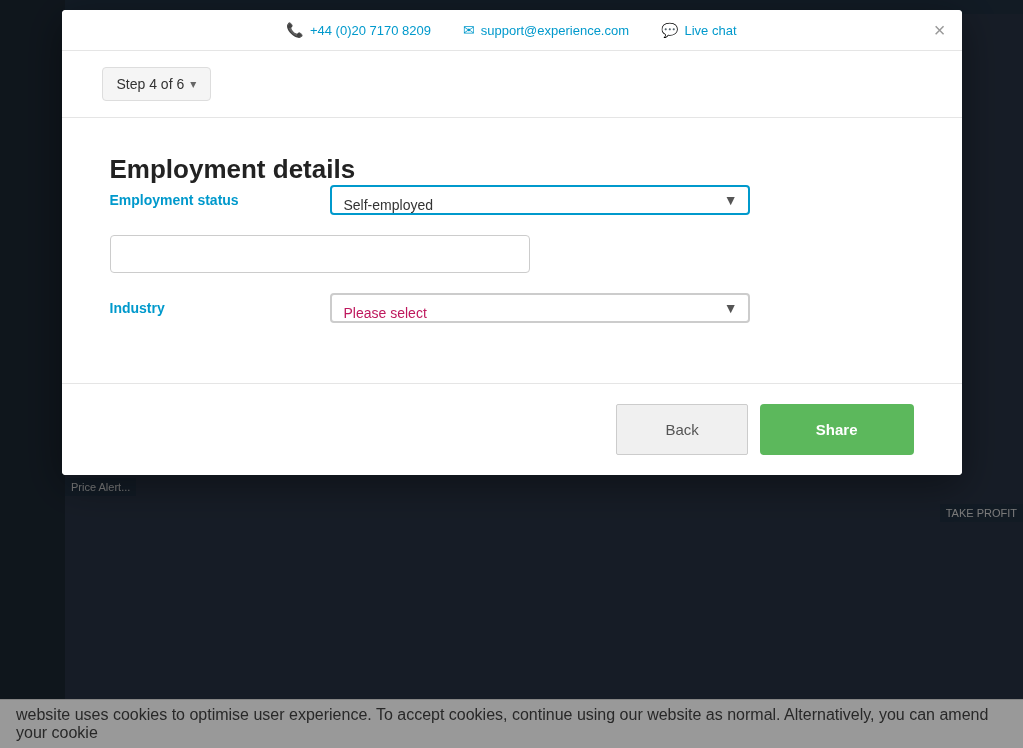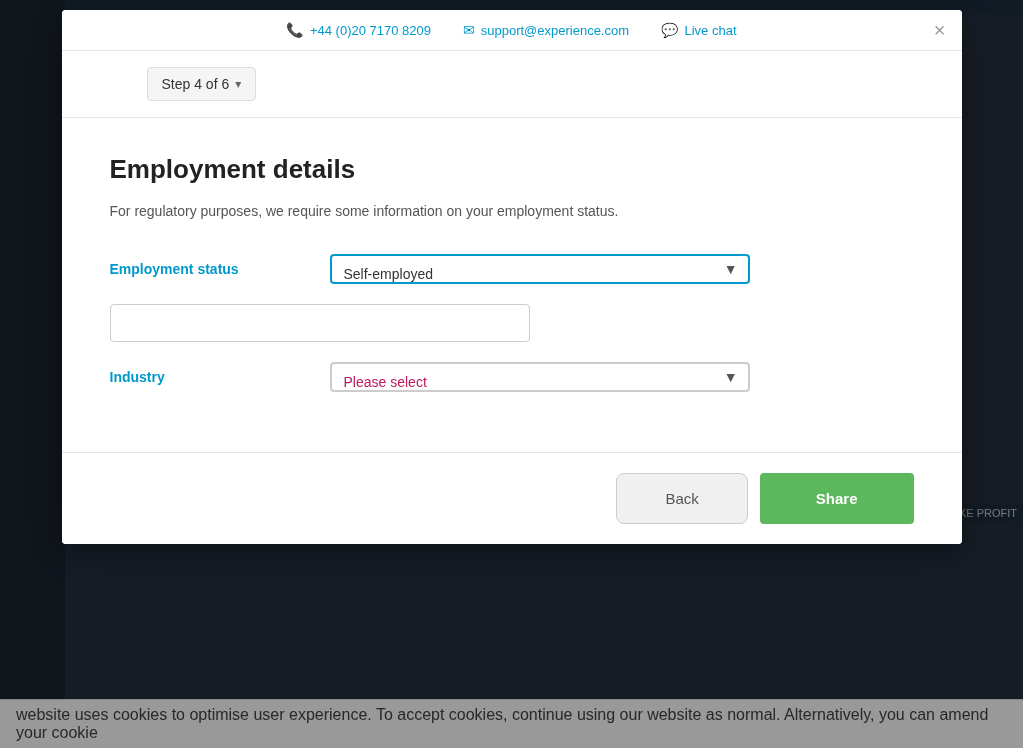--- a/index.html
+++ b/index.html
@@ -150,38 +150,36 @@
       display: inline-flex;
       align-items: center;
       gap: 6px;
       background: #f5f5f5;
       border: 1px solid #ddd;
       border-radius: 4px;
       padding: 8px 14px;
       font-size: 14px;
       color: #333;
       cursor: pointer;
-      margin-left: 45px;
     }
 
     .step-badge .chevron {
       color: #666;
       font-size: 12px;
     }
 
     
     .modal-body {
       padding: 36px 48px 40px;
     }
 
     .modal-title {
       font-size: 26px;
       font-weight: bold;
       color: #222;
-      margin-bottom: 16px;
     }
 
     .modal-description {
       font-size: 14px;
       color: #555;
       margin-bottom: 32px;
       line-height: 1.5;
     }
 
     
@@ -255,21 +253,21 @@
       display: flex;
       justify-content: flex-end;
       gap: 12px;
       background: #fff;
     }
 
     .btn-back {
       padding: 16px 48px;
       background: #f0f0f0;
       border: 1px solid #ccc;
-      border-radius: 8px;
+      border-radius: 2px;
       font-size: 15px;
       color: #555;
       cursor: pointer;
       font-weight: 500;
     }
 
     .btn-next {
       padding: 16px 56px;
       background: #5cb85c;
       border: none;
@@ -331,21 +329,20 @@
 
     <div class="step-indicator">
       <button class="step-badge">
         <span>Step 4 of 6</span>
         <span class="chevron">▾</span>
       </button>
     </div>
 
     <div class="modal-body">
       <h2 class="modal-title">Employment details</h2>
-      <p class="modal-description">For regulatory purposes, we require some information on your employment status.</p>
 
       <div class="form-row">
         <label class="form-label">Employment status</label>
         <div class="form-control">
           <div class="select-wrapper">
             <select class="form-select">
               <option value="employed">Employed</option>
               <option value="self-employed" selected="">Self-employed</option>
               <option value="retired">Retired</option>
               <option value="student">Student</option>

